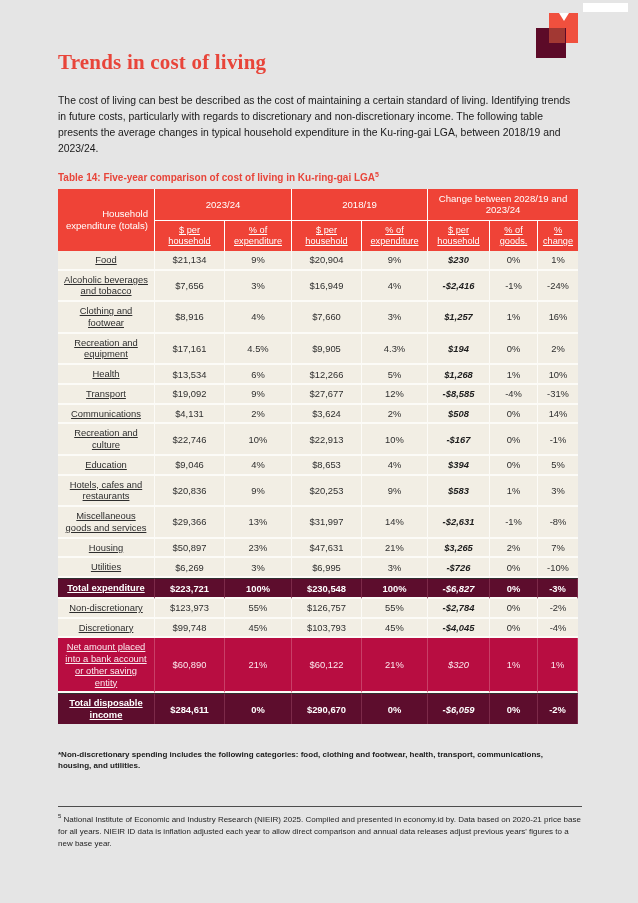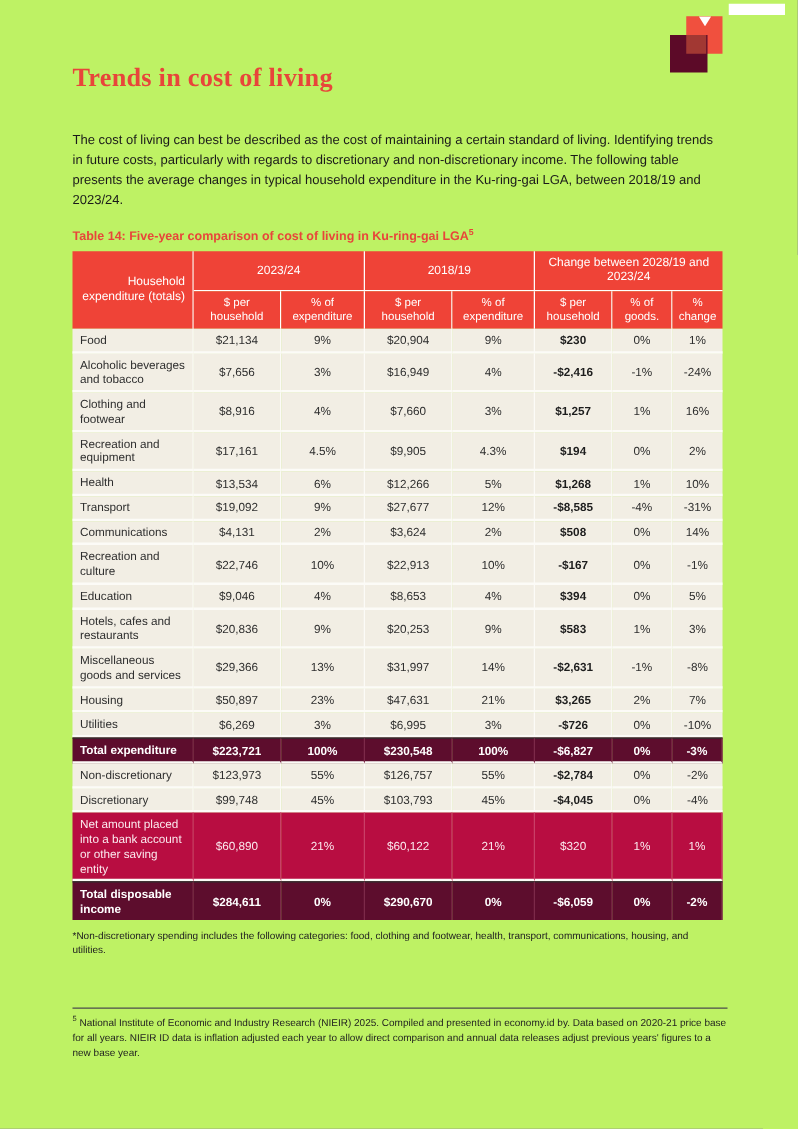--- a/index.html
+++ b/index.html
@@ -1,60 +1,60 @@
 <!DOCTYPE html>
 <html><head>
 <meta charset="utf-8">
 <style>
   html,body{margin:0;padding:0;}
   body{width:638px;height:903px;background:#8a8a8a;font-family:"Liberation Sans",sans-serif;
        -webkit-font-smoothing:antialiased;}
-  .page{position:relative;width:638px;height:903px;background:#bef264;overflow:hidden;}
+  .page{position:relative;width:638px;height:903px;background:#e5e5e5;overflow:hidden;}
 
   
   .top-bar{position:absolute;top:3px;left:583px;width:45px;height:9px;background:#ffffff;}
   .logo{position:absolute;top:13px;left:536px;width:43px;height:46px;}
   .logo-red{position:absolute;left:13px;top:0;width:29px;height:30px;background:#f0503e;}
   .logo-notch{position:absolute;left:23px;top:0;width:10px;height:8px;background:#ffffff;
               clip-path:polygon(0 0,100% 0,50% 100%);}
   .logo-maroon{position:absolute;left:0;top:15px;width:30px;height:30px;background:#5c0a28;}
   .logo-overlap{position:absolute;left:13px;top:15px;width:16px;height:15px;background:#a23833;}
 
   
   .content{position:absolute;left:58px;top:0;width:520px;}
   .title{margin-top:50px;font-family:"Liberation Serif",serif;font-weight:bold;
          font-size:21px;color:#e8453a;letter-spacing:.2px;}
-  .intro{margin-top:30px;font-size:10.4px;line-height:1.55;color:#1a1a1a;}
+  .intro{margin-top:18px;font-size:10.4px;line-height:1.55;color:#1a1a1a;}
   .caption{margin-top:13px;font-size:10px;font-weight:bold;color:#e8453a;}
   .caption sup{font-size:7px;}
 
   
   table{margin-top:6px;width:520px;border-collapse:separate;border-spacing:0;table-layout:fixed;}
   th,td{font-size:9.4px;vertical-align:middle;}
   thead th{background:#ef4337;color:#ffffff;font-weight:normal;
            border-right:1px solid #ffffff;line-height:1.2;}
   thead th:last-child{border-right:none;}
   th.corner{text-align:right;padding:6px 6px;font-size:9.6px;}
   th.group{padding:4px 3px;border-bottom:1px solid #ffffff;font-size:9.6px;}
-  th.sub{padding:4px 2px;font-size:9.2px;}
+  th.sub{padding:4px 2px;font-size:9.2px;text-decoration:underline;}
   tbody td{background:#f2eee4;color:#2e2e2e;border-right:1px solid #fcfbf7;
            border-bottom:2px solid #fcfbf7;padding:3px 3px;text-align:center;}
   tbody td:last-child{border-right:none;}
-  tbody td.label-cell{text-align:left;padding:3px 6px;line-height:1.25;}
-  tbody td.change-dollar{font-weight:bold;color:#1d1d1d;}
+  tbody td.label-cell{text-align:center;padding:3px 6px;line-height:1.25;text-decoration:underline;}
+  tbody td.change-dollar{font-weight:bold;color:#1d1d1d;font-style:italic;}
   tr.row-total td{background:#5d0d2d;color:#ffffff;font-weight:bold;
                   border-right:1px solid #7c2a49;border-bottom:2px solid #fcfbf7;
                   border-top:1px solid #2f2f2f;}
   tr.row-total td.change-dollar{color:#ffffff;}
   tr.row-saving td{background:#b80d41;color:#fbe9ee;border-right:1px solid #c93f67;
                    border-bottom:2px solid #fcfbf7;}
   tr.row-saving td.change-dollar{color:#fbe9ee;font-weight:normal;}
   tbody tr:last-child td{border-bottom:none;}
 
-  .table-note{margin-top:7px;font-size:8px;line-height:1.45;color:#202020;width:500px;}
+  .table-note{margin-top:25px;font-size:8px;line-height:1.45;color:#202020;width:500px;font-weight:bold;}
 
   
   .source-note{position:absolute;left:58px;top:806px;width:524px;border-top:1px solid #4c4c4c;
                padding-top:5px;font-size:8px;line-height:1.5;color:#1f1f1f;}
   .source-note sup{font-size:6px;}
   .footer{position:absolute;left:58px;top:903px;width:522px;margin-top:12px;}
   .footer-rule{height:4px;background:linear-gradient(to bottom,#ffffff 0 1.5px,#c2104a 1.5px 3.5px,#5a5a5a 3.5px 4px);}
   .page-number{margin-top:3px;text-align:right;font-size:8px;color:#262626;}
 </style>
 </head>

